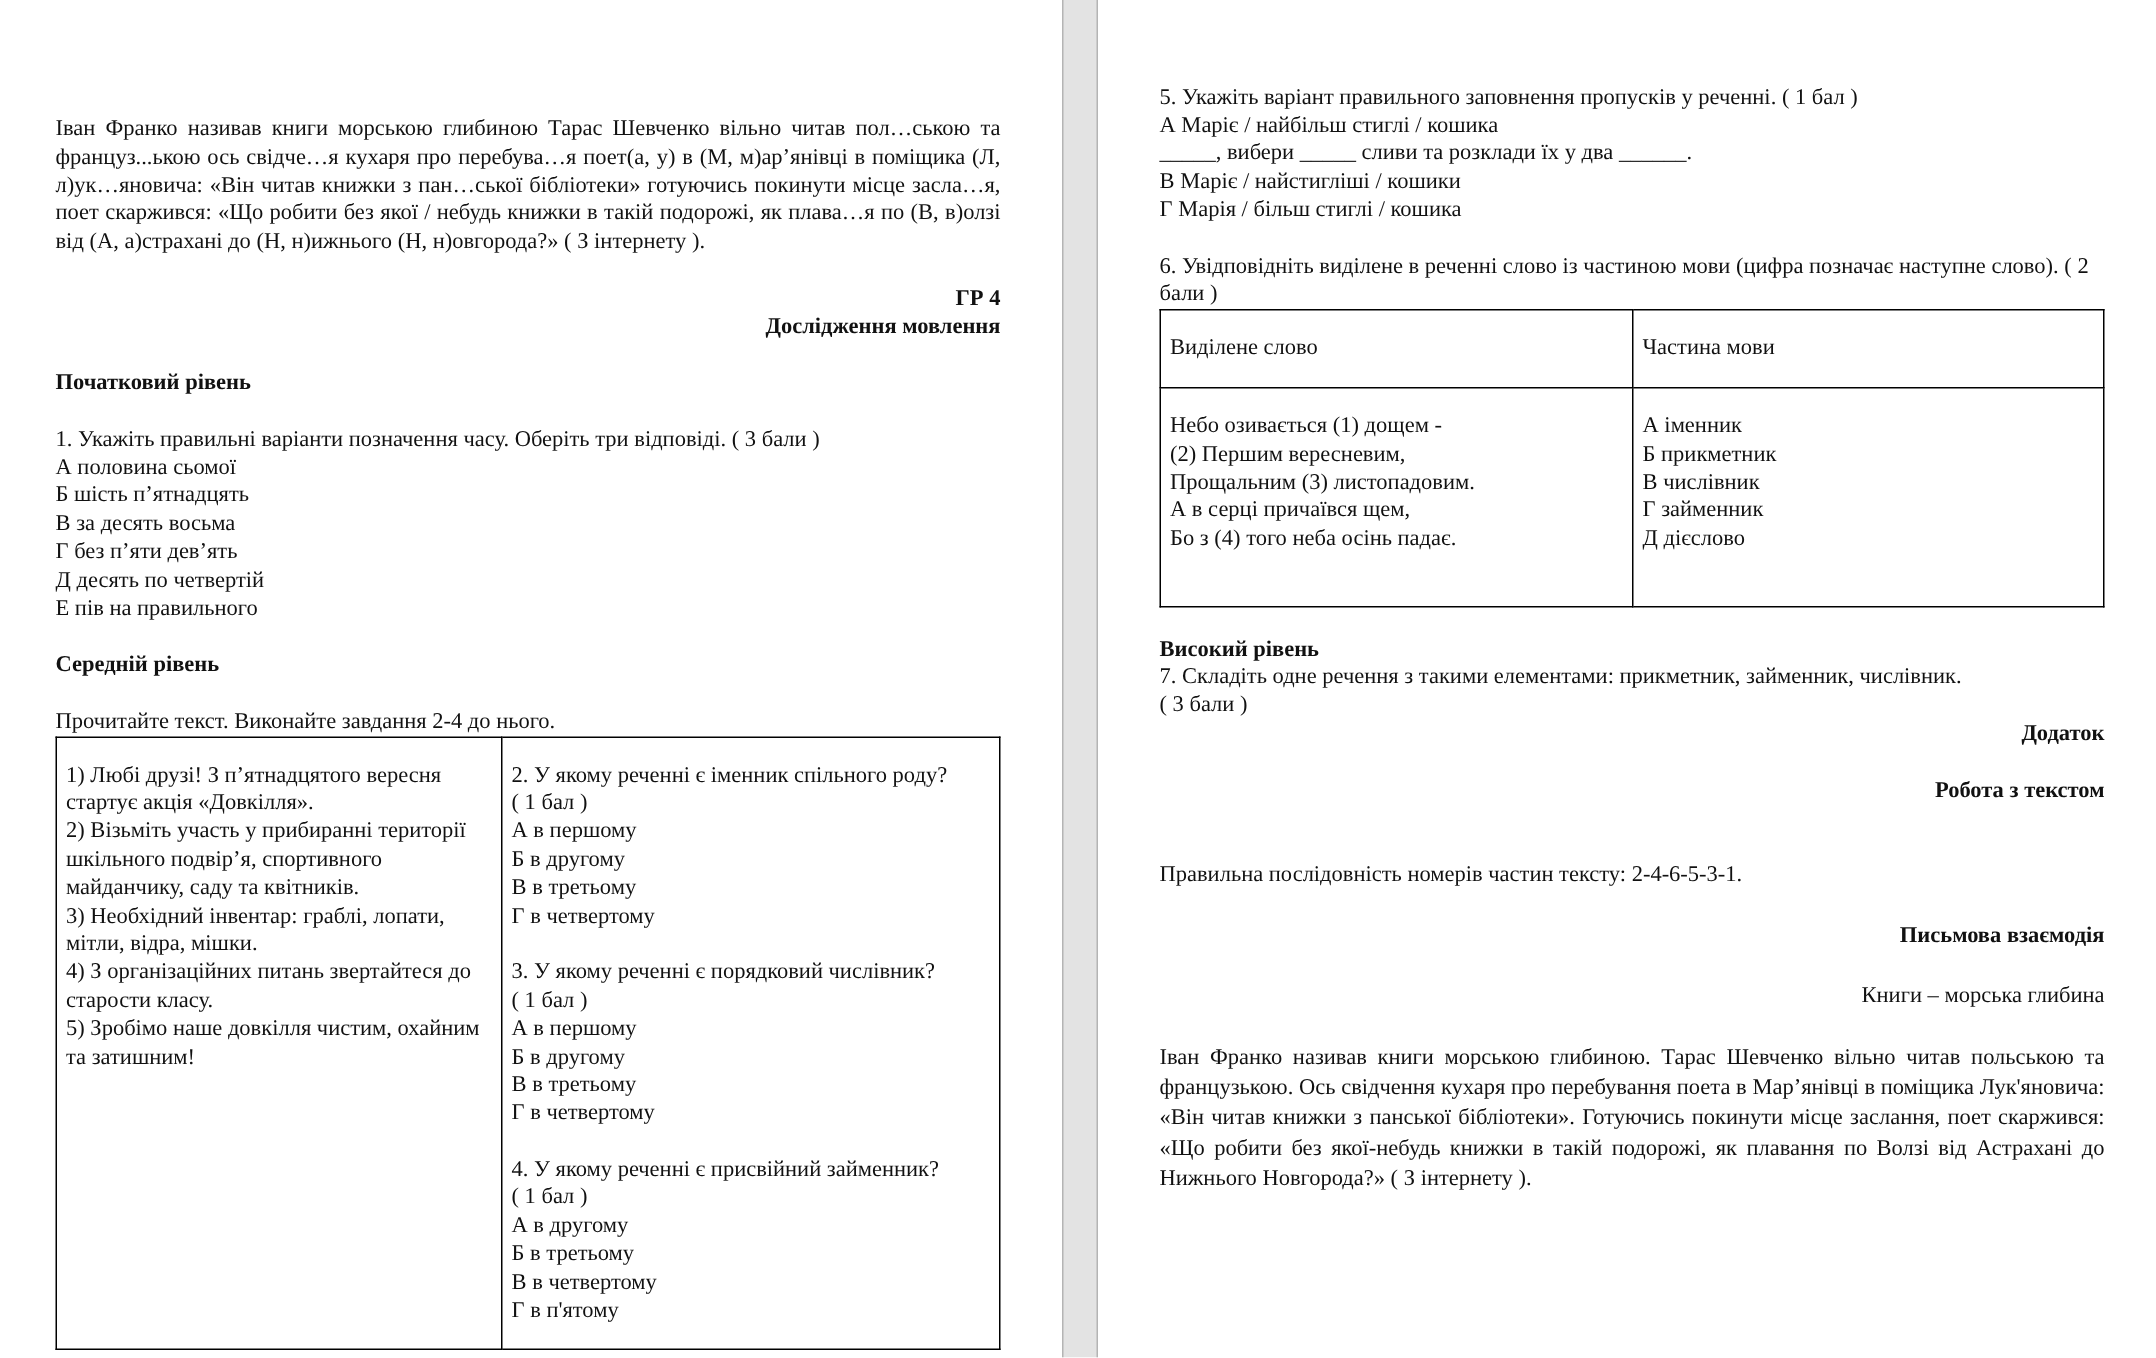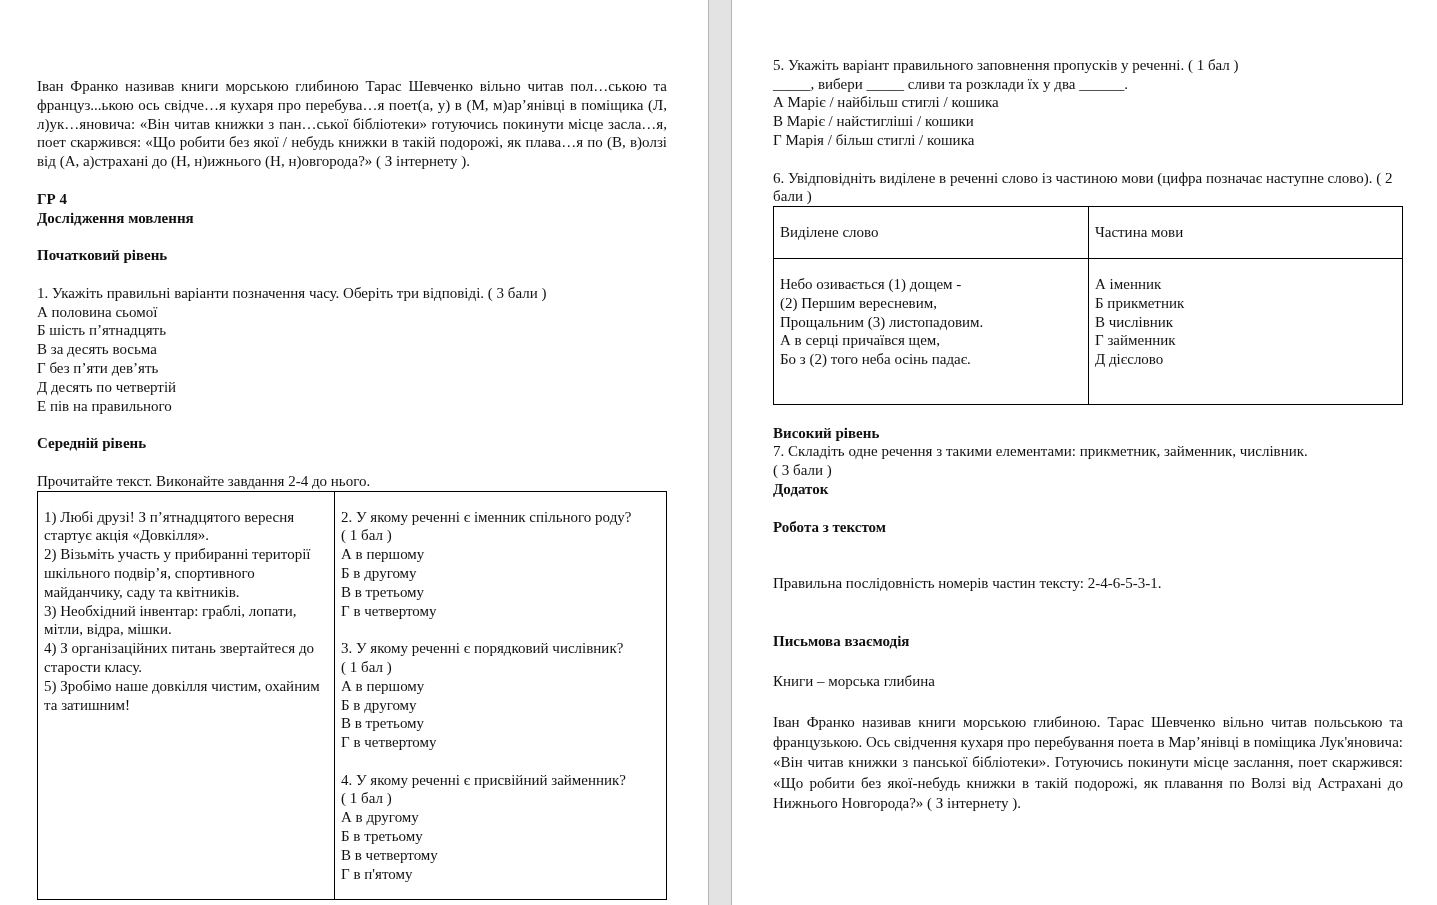--- a/index.html
+++ b/index.html
@@ -18,21 +18,21 @@
       position: absolute; left: 708px; top: 0; width: 24px; height: 905px;
       background: #e3e3e3;
       border-left: 1px solid #b4b4b4; border-right: 1px solid #b4b4b4;
       box-sizing: border-box;
     }
     .content { position: absolute; line-height: 18.8px; }
     #page-left .content { left: 37px; top: 37px; width: 630px; margin-top: 40px; }
     #page-right .content { left: 41px; top: 37px; width: 630px; }
     p { margin: 0; }
     .just { text-align: justify; }
-    .center { text-align: left; }
+    .center { text-align: right; }
     .bold { font-weight: bold; }
     .blank { height: 18.8px; }
     table.doc {
       border-collapse: collapse; width: 100%;
     }
     table.doc td {
       border: 1px solid #000; vertical-align: top; padding: 16px 6px;
       line-height: 18.8px;
     }
     #task-table td:first-child { width: 284px; }
@@ -98,39 +98,39 @@
       </table>
   </div>
 </div>
 
 <div class="gap"></div>
 
 <div class="page" id="page-right">
   <div class="content">
     <div class="blank"></div>
     <p>5. Укажіть варіант правильного заповнення пропусків у реченні. ( 1 бал )</p>
+    <p>А Маріє / найбільш стиглі / кошика</p>
     <p>_____, вибери _____ сливи та розклади їх у два ______.</p>
-    <p>А Маріє / найбільш стиглі / кошика</p>
     <p>В Маріє / найстигліші / кошики</p>
     <p>Г Марія / більш стиглі / кошика</p>
     <div class="blank"></div>
     <p>6. Увідповідніть виділене в реченні слово із частиною мови (цифра позначає наступне слово). ( 2 бали )</p>
     <table class="doc" id="match-table">
       <tbody>
           <tr>
         <td>Виділене слово</td>
         <td>Частина мови</td>
       </tr>
       <tr>
         <td>
           <p>Небо озивається (1) дощем -</p>
           <p>(2) Першим вересневим,</p>
           <p>Прощальним (3) листопадовим.</p>
           <p>А в серці причаївся щем,</p>
-          <p>Бо з (2) того неба осінь падає.</p>
+          <p>Бо з (4) того неба осінь падає.</p>
           <div class="blank"></div>
         </td>
         <td>
           <p>А іменник</p>
           <p>Б прикметник</p>
           <p>В числівник</p>
           <p>Г займенник</p>
           <p>Д дієслово</p>
         </td>
       </tr>
@@ -139,19 +139,19 @@
     <div class="blank"></div>
     <p class="bold">Високий рівень</p>
     <p>7. Складіть одне речення з такими елементами: прикметник, займенник, числівник.</p>
     <p>( 3 бали )</p>
     <p class="center bold">Додаток</p>
     <div class="blank"></div>
     <p class="center bold">Робота з текстом</p>
     <div class="blank"></div>
     <p style="margin-top:19px">Правильна послідовність номерів частин тексту: 2-4-6-5-3-1.</p>
     <div class="blank"></div>
-    <p class="center bold" style="margin-top:20px">Письмова взаємодія</p>
+    <p class="center bold" style="margin-top:3px">Письмова взаємодія</p>
     <div class="blank"></div>
     <p class="center" style="margin-top:3px">Книги – морська глибина</p>
     <div class="blank"></div>
     <p class="just" style="line-height:20.2px;margin-top:2px">Іван Франко називав книги морською глибиною. Тарас Шевченко вільно читав польською та французькою. Ось свідчення кухаря про перебування поета в Мар’янівці в поміщика Лук'яновича: «Він читав книжки з панської бібліотеки». Готуючись покинути місце заслання, поет скаржився: «Що робити без якої-небудь книжки в такій подорожі, як плавання по Волзі від Астрахані до Нижнього Новгорода?» ( З інтернету ).</p>
   </div>
 </div>
 
 </body></html>

